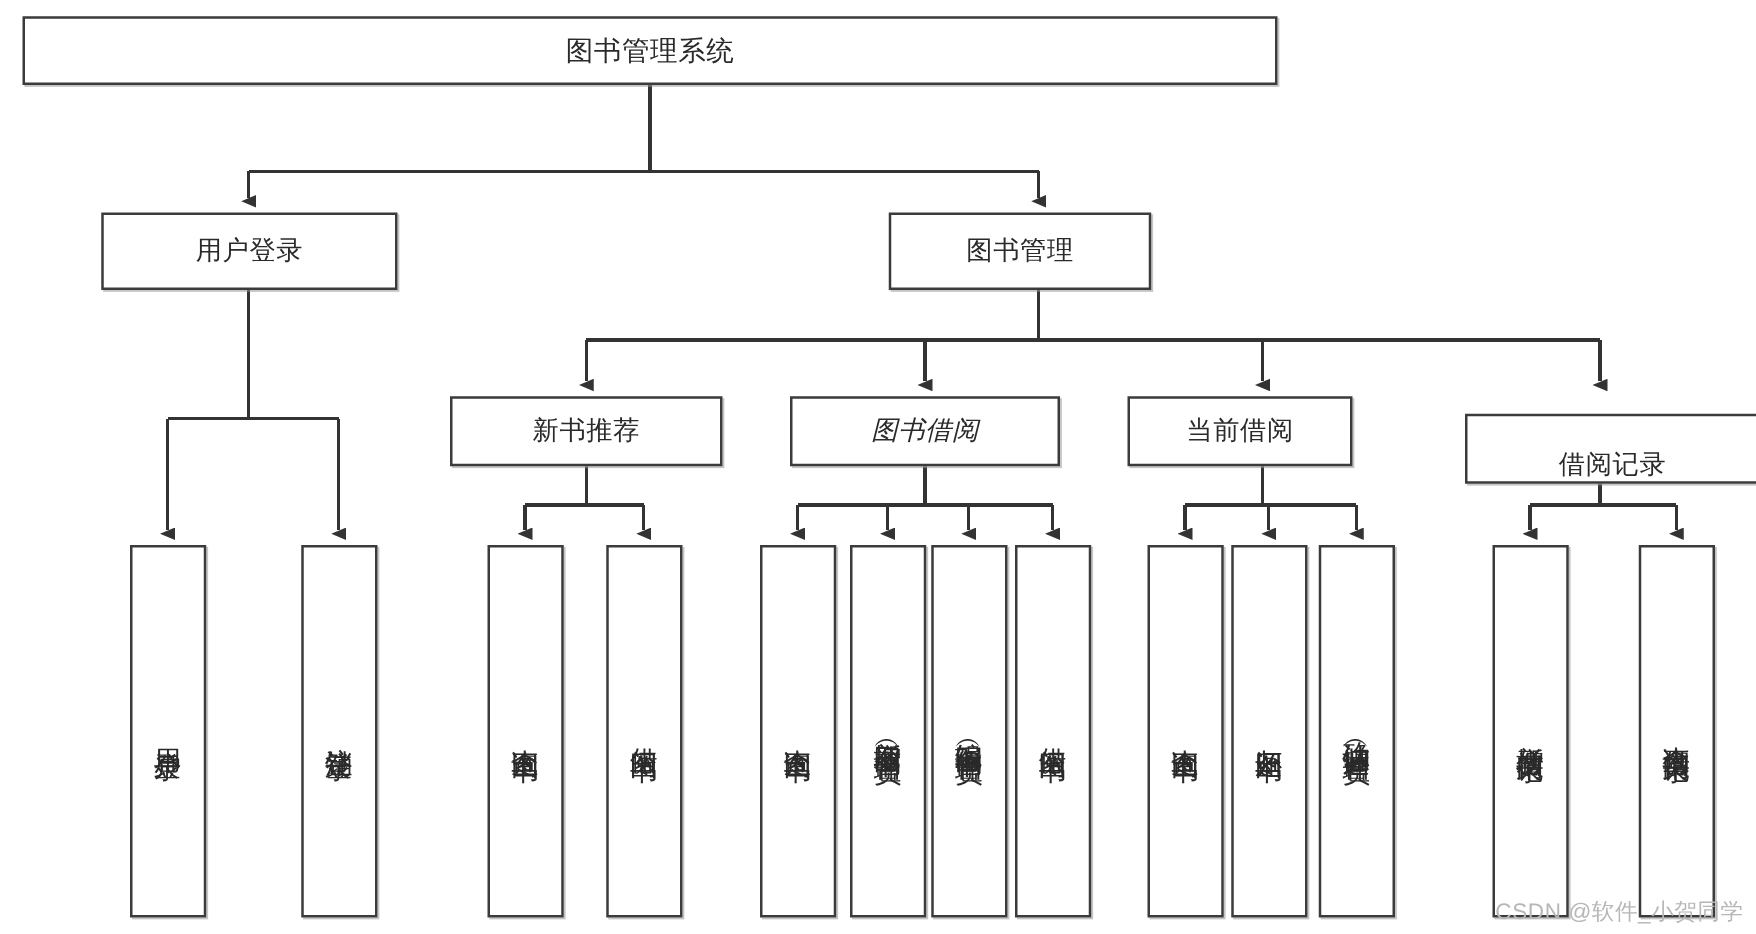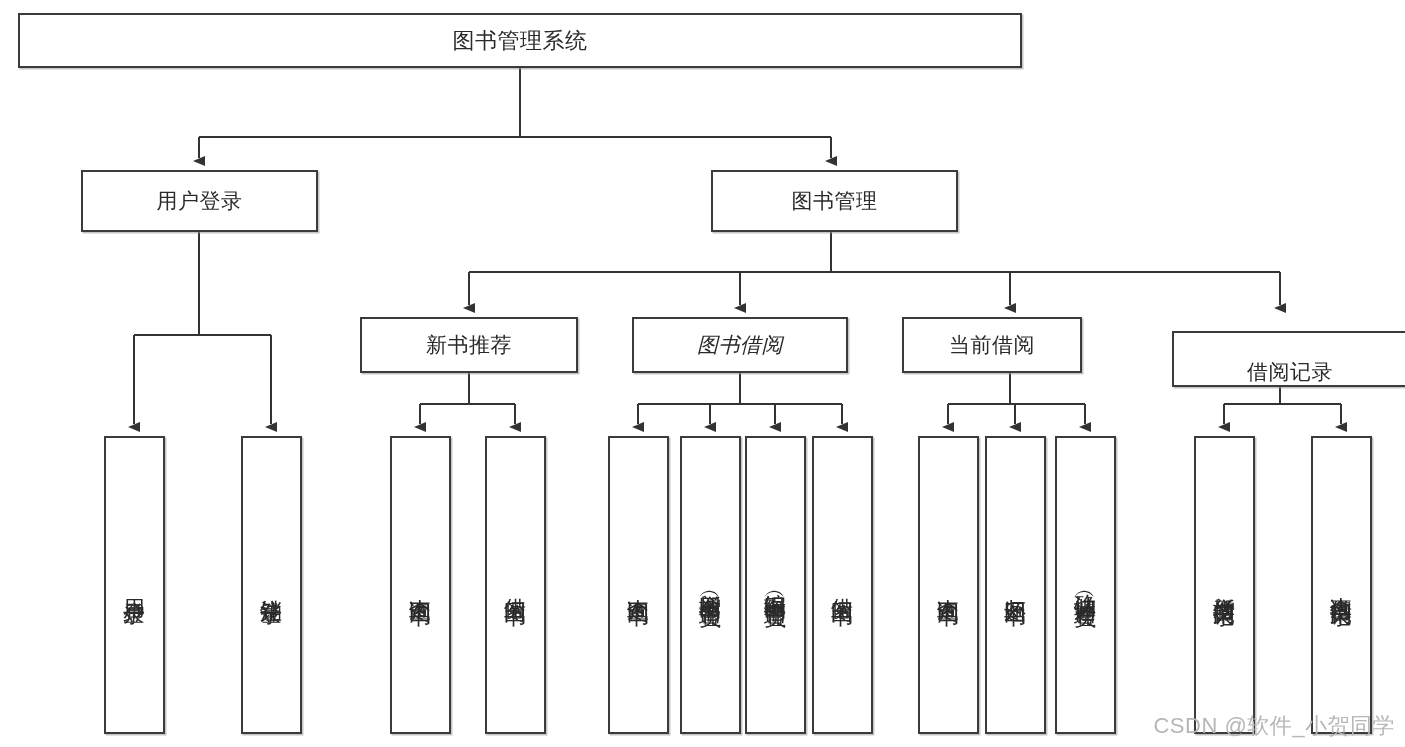--- a/index.html
+++ b/index.html
@@ -60,21 +60,21 @@
     text-orientation: upright;
     font-size: 22px;
     line-height: 1.05;
     letter-spacing: 2px;
     white-space: nowrap;
   }
   #watermark {
     position: absolute;
     right: 10px;
     bottom: 6px;
-    font-size: 22px;
+    font-size: 18px;
     color: #b7b7b7;
     letter-spacing: 0.5px;
     white-space: nowrap;
     user-select: none;
   }
 </style>
 </head>
 <body>
 
 <div id="canvas">
@@ -130,21 +130,21 @@
     </g>
   </svg>
 
   <div class="node h root" style="left:18px; top:13px; width:1004px; height:55px;">
     <span class="label">图书管理系统</span>
   </div>
 
   <div class="node h" style="left:81px; top:170px; width:237px; height:62px;">
     <span class="label">用户登录</span>
   </div>
-  <div class="node h" style="left:711px; top:170px; width:247px; height:62px;">
+  <div class="node h" style="left:711px; top:170px; width:210px; height:62px;">
     <span class="label">图书管理</span>
   </div>
 
   <div class="node h" style="left:360px; top:317px; width:218px; height:56px;">
     <span class="label">新书推荐</span>
   </div>
   <div class="node h" style="left:632px; top:317px; width:216px; height:56px;font-style:italic;">
     <span class="label">图书借阅</span>
   </div>
   <div class="node h" style="left:902px; top:317px; width:180px; height:56px;">

